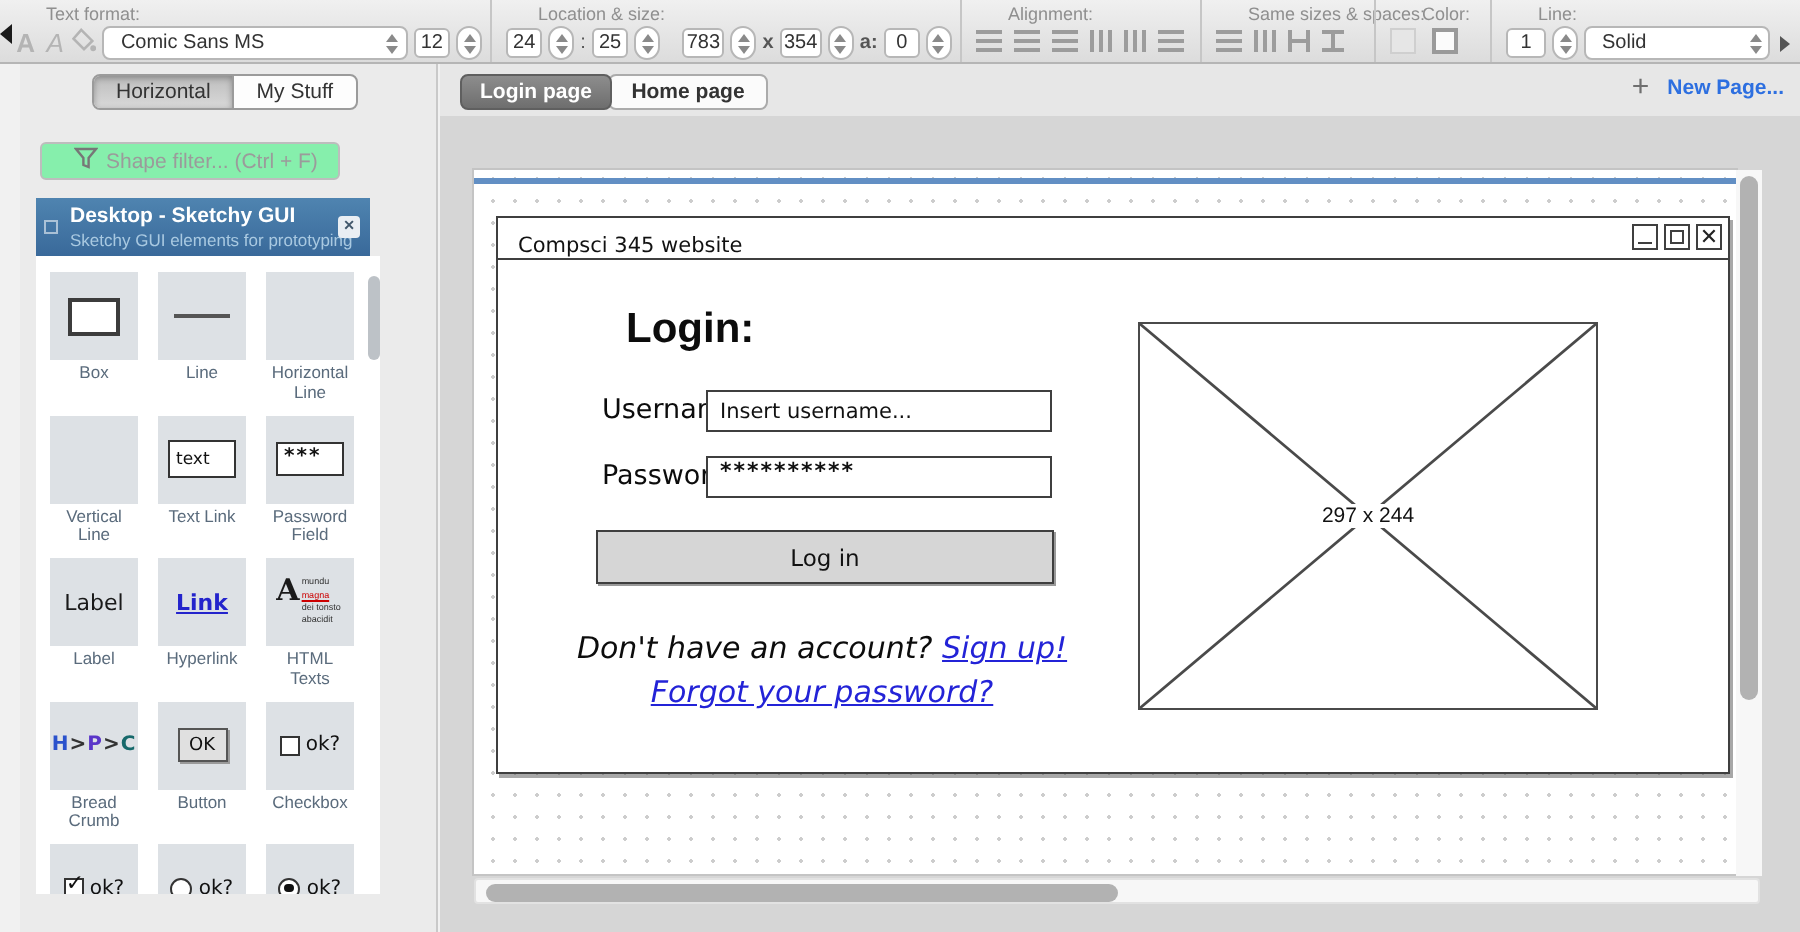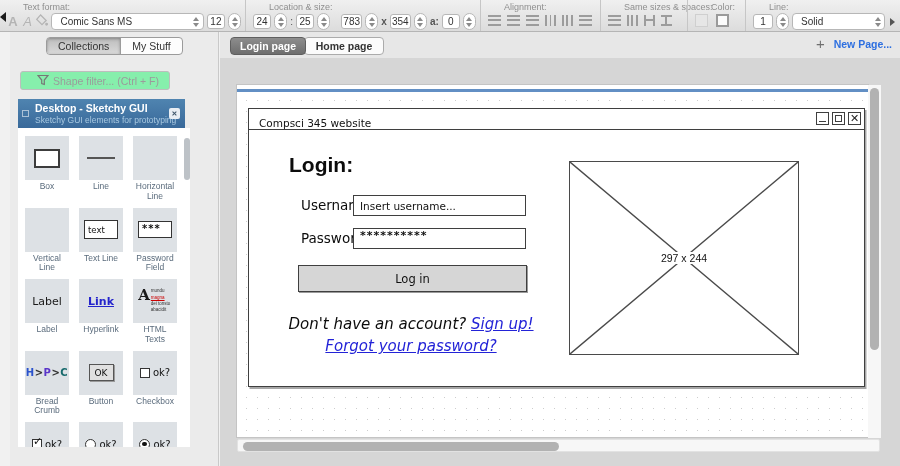--- a/index.html
+++ b/index.html
@@ -122,21 +122,21 @@
   .window { position:absolute; left:11px; top:23px; width:617px; height:279px; background:#fff;
     border:1.5px solid #3f3f3f; box-shadow:1.5px 2px 0 rgba(60,60,60,.45); }
   .titlebar { height:21px; border-bottom:1.5px solid #3f3f3f; display:flex; align-items:flex-end;
     padding-left:10px; font-size:10.5px; font-weight:normal; color:#111; }
   .winbtns { position:absolute; right:3px; top:3px; display:flex; gap:3px; }
   .winbtn { width:13px; height:13px; border:1.3px solid #3f3f3f; background:#fff; position:relative;
     display:flex; align-items:center; justify-content:center; }
   .mini-bar { position:absolute; bottom:2px; left:2px; width:7px; border-bottom:1.5px solid #3f3f3f; }
   .maxi-box { width:6.5px; height:6.5px; border:1.3px solid #3f3f3f; }
   .close-x { font-size:11px; color:#222; line-height:1; margin-top:-1px; }
-  .wf-heading { position:absolute; left:40px; top:44px; font-size:21px; font-weight:bold; color:#0c0c0c; }
+  .wf-heading { position:absolute; left:64px; top:44px; font-size:21px; font-weight:bold; color:#0c0c0c; }
   .wf-label { position:absolute; left:52px; font-size:13.5px; color:#0c0c0c; }
   .wf-input { position:absolute; left:104px; width:173px; height:21px; border:1.3px solid #3f3f3f;
     background:#fff; font-size:10.5px; color:#111; display:flex; align-items:center; padding-left:6px; }
   .wf-pass { font-weight:bold; letter-spacing:1px; font-size:11px; align-items:flex-start; line-height:14px; }
   .wf-btn { position:absolute; left:49px; top:156px; width:229px; height:27px; background:#d6d6d6;
     border:1.3px solid #3f3f3f; box-shadow:1px 1px 0 #9a9a9a; font-size:11.5px; color:#111;
     display:flex; align-items:center; justify-content:center; }
   .wf-line { position:absolute; left:38px; width:248px; text-align:center; font-size:15px; color:#0c0c0c;font-style:italic; }
   .wf-link { color:#2323d7; text-decoration:underline; }
   .wf-image { position:absolute; left:320px; top:52px; width:230px; height:194px; border:1.3px solid #4a4a4a;
@@ -257,21 +257,21 @@
               <span class="st-dn"></span>
             </span>
         </div>
         <span class="tri-right"></span>
       </div>
     </div>
   </div>
 
   <div class="sidebar">
     <div class="seg">
-      <div class="seg-btn active">Collections</div>
+      <div class="seg-btn active">Horizontal</div>
       <div class="seg-btn">My Stuff</div>
     </div>
 
     <div class="filterbox">
       <span>
         <svg width="12" height="12" viewBox="0 0 12 12">
             <path d="M1 1.5 H11 L7.3 6 V10.5 L4.7 9.5 V6 Z" fill="none" stroke="#777" stroke-width="1.2"></path>
           </svg>
       </span>
       <input type="text" placeholder="Shape filter... (Ctrl + F)" style="">
@@ -305,21 +305,21 @@
         </div>
 
         <div class="shape">
           <div class="cell"></div>
           <div class="slabel">Vertical Line</div>
         </div>
         <div class="shape">
           <div class="cell">
               <span class="ic-tfield sketch">text</span>
             </div>
-          <div class="slabel">Text Line</div>
+          <div class="slabel">Text Link</div>
         </div>
         <div class="shape">
           <div class="cell">
               <span class="ic-pfield sketch">***</span>
             </div>
           <div class="slabel">Password Field</div>
         </div>
 
         <div class="shape">
           <div class="cell">

